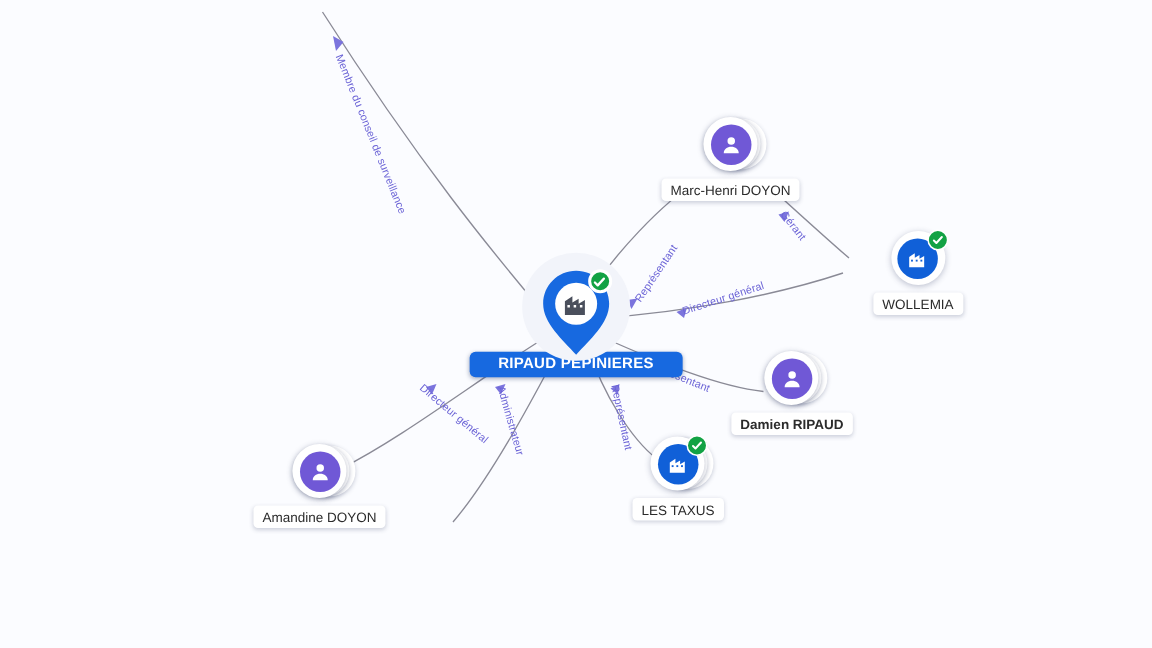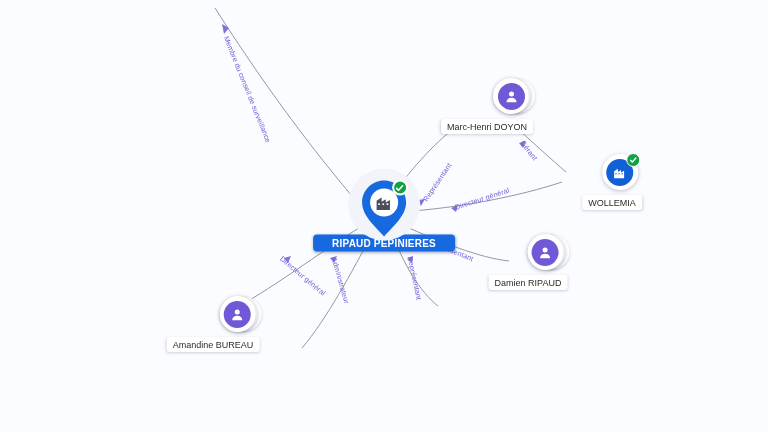--- a/index.html
+++ b/index.html
@@ -35,21 +35,21 @@
     white-space: nowrap;
     transform-origin: 0 50%;
     letter-spacing: 0.1px;
     pointer-events: none;
   }
   .node {
     position: absolute;
     transform: translate(-50%, -50%);
     display: flex;
     flex-direction: column;
-    align-items: flex-end;
+    align-items: center;
   }
   .node-art {
     position: relative;
     width: 44px;
     height: 44px;
     display: flex;
     align-items: center;
     justify-content: center;
   }
   
@@ -251,54 +251,76 @@
         <div class="check">
           <svg width="8" height="8" viewBox="0 0 24 24" fill="none" stroke="#ffffff" stroke-width="4" stroke-linecap="round" stroke-linejoin="round">
               <polyline points="4,13 9,18 20,6"></polyline>
             </svg>
         </div>
       </div>
     </div>
     <div class="node-label">WOLLEMIA</div>
   </div>
 
-  <div class="node" style="left:528px; top:260px;">
+  <div class="node" style="left:528px; top:260px;font-weight:bold;">
     <div class="node-art">
       <div class="stack s1"></div>
       <div class="stack s2"></div>
       <div class="stack s3"></div>
       <div class="disc">
         <div class="inner person">
           <svg width="15" height="15" viewBox="0 0 24 24" fill="#ffffff">
               <circle cx="12" cy="8" r="4"></circle>
               <path d="M4 21c0-4.4 3.6-7 8-7s8 2.6 8 7z"></path>
             </svg>
         </div>
       </div>
     </div>
     <div class="node-label">Damien RIPAUD</div>
   </div>
 
+  <div class="node" style="left:452px; top:317px;">
+    <div class="node-art">
+      <div class="stack s1"></div>
+      <div class="stack s2"></div>
+      <div class="disc">
+        <div class="inner company">
+          <svg width="15" height="15" viewBox="0 0 24 24" fill="#ffffff">
+              <path d="M3 21V10l6-4v5l5-3v4l5-3v12z"></path>
+              <rect x="5" y="13" width="2" height="2" fill="#1060d8"></rect>
+              <rect x="10" y="13" width="2" height="2" fill="#1060d8"></rect>
+              <rect x="15" y="13" width="2" height="2" fill="#1060d8"></rect>
+            </svg>
+        </div>
+        <div class="check">
+          <svg width="8" height="8" viewBox="0 0 24 24" fill="none" stroke="#ffffff" stroke-width="4" stroke-linecap="round" stroke-linejoin="round">
+              <polyline points="4,13 9,18 20,6"></polyline>
+            </svg>
+        </div>
+      </div>
+    </div>
+    <div class="node-label">LES TAXUS</div>
+  </div>
 
 
   <div class="node" style="left:213px; top:322px;">
     <div class="node-art">
       <div class="stack s1"></div>
       <div class="stack s2"></div>
       <div class="stack s3"></div>
       <div class="disc">
         <div class="inner person">
           <svg width="15" height="15" viewBox="0 0 24 24" fill="#ffffff">
               <circle cx="12" cy="8" r="4"></circle>
               <path d="M4 21c0-4.4 3.6-7 8-7s8 2.6 8 7z"></path>
             </svg>
         </div>
       </div>
     </div>
-    <div class="node-label">Amandine BUREAU</div>
+    <div class="node-label">Amandine DOYON</div>
   </div>
 
   <div class="pin-node" style="left:384px; top:215px;">
     <div class="pin-halo"></div>
     <div class="pin-art">
       <svg class="pin-svg" width="52" height="60" viewBox="0 0 52 60">
         <path d="M26 2 C13.8 2 4 11.8 4 24 C4 37 17 48 26 58 C35 48 48 37 48 24 C48 11.8 38.2 2 26 2 Z" fill="#1769e0"></path>
         <circle cx="26" cy="24" r="14" fill="#ffffff"></circle>
       </svg>
       <div class="pin-icon">

